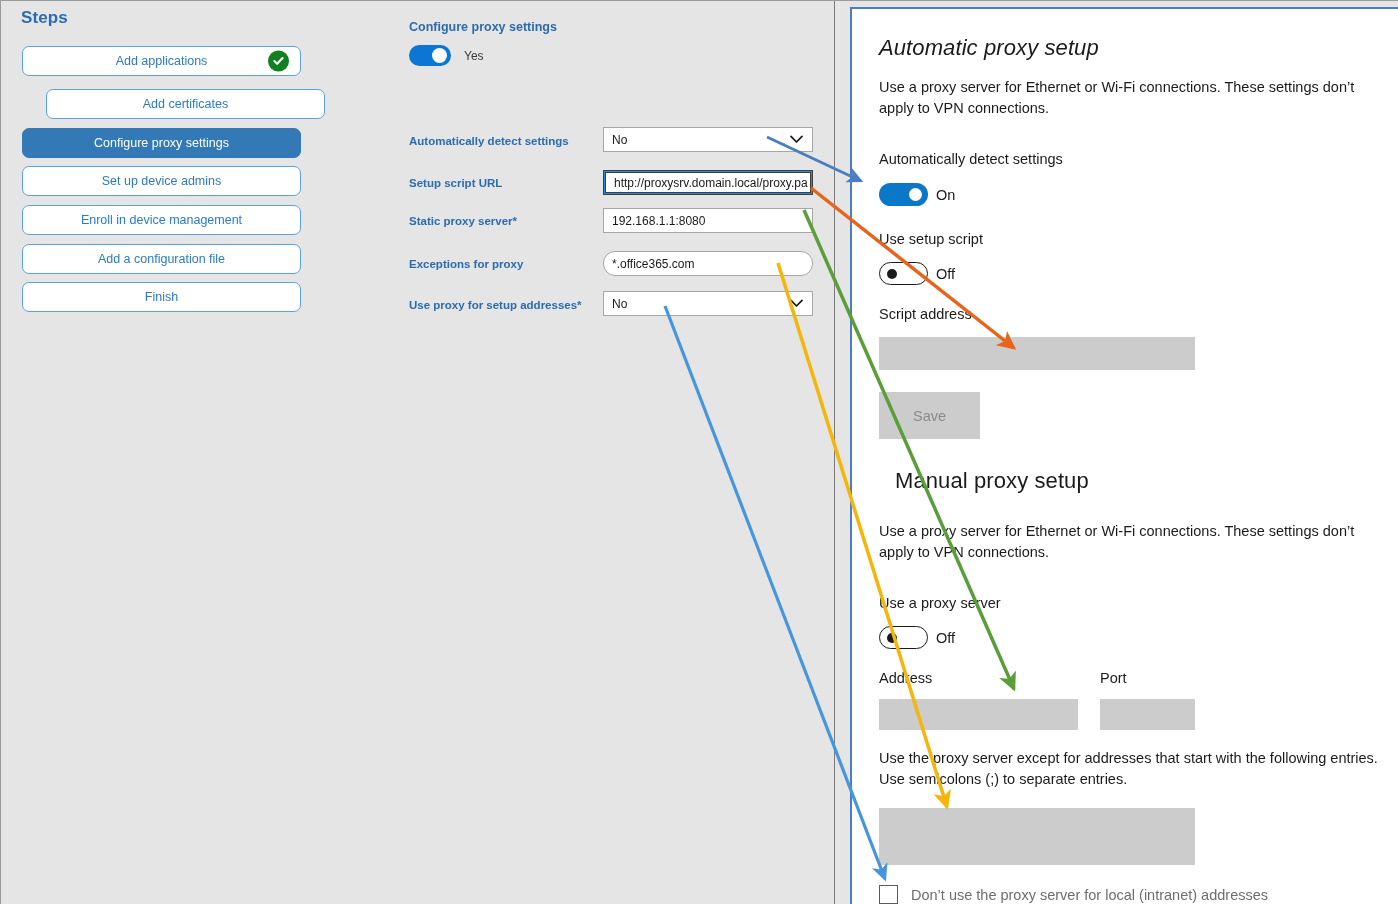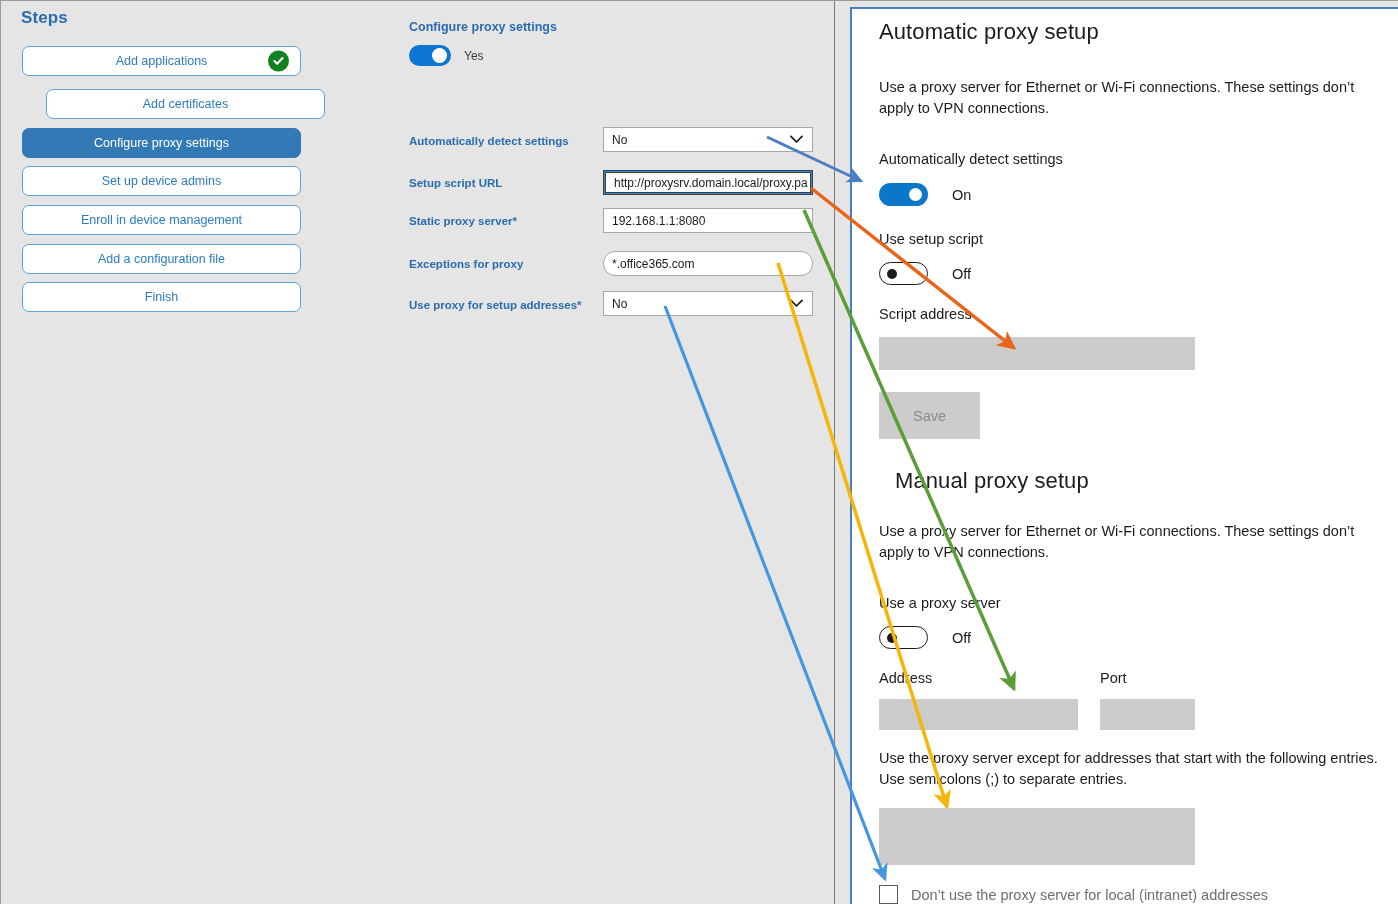--- a/index.html
+++ b/index.html
@@ -204,21 +204,21 @@
     position: absolute;
     left: 27px;
     font-size: 14.5px;
     color: #1b1b1b;
   }
   .w-toggle {
     position: absolute;
     left: 27px;
     display: flex;
     align-items: center;
-    gap: 24px;
+    gap: 8px;
     cursor: pointer;
   }
   .w-pill {
     width: 49px;
     height: 23px;
     border-radius: 12px;
     position: relative;
     box-sizing: border-box;
   }
   .w-pill.on { background: #0a77c8; }
@@ -372,21 +372,21 @@
             <path d="M1 1.4 L6.5 7 L12 1.4" fill="none" stroke="#1a1a1a" stroke-width="1.7" stroke-linecap="round" stroke-linejoin="round"></path>
           </svg>
       </span>
     </div>
   </div>
 
   <div id="divider-gray"></div>
 
   <div id="settings-panel">
 
-    <div class="s-h1" style="top:10px;">Automatic proxy setup</div>
+    <div class="s-h1" style="top:26px;font-style:italic;">Automatic proxy setup</div>
     <div class="s-para" style="top:68px;">Use a proxy server for Ethernet or Wi-Fi connections. These settings don’t apply to VPN connections.</div>
 
     <div class="s-lbl" style="top:142px;">Automatically detect settings</div>
     <div class="w-toggle" style="top:174px;">
       <span class="w-pill on">
           <span class="wk"></span>
         </span>
       <span class="w-state">On</span>
     </div>
 

